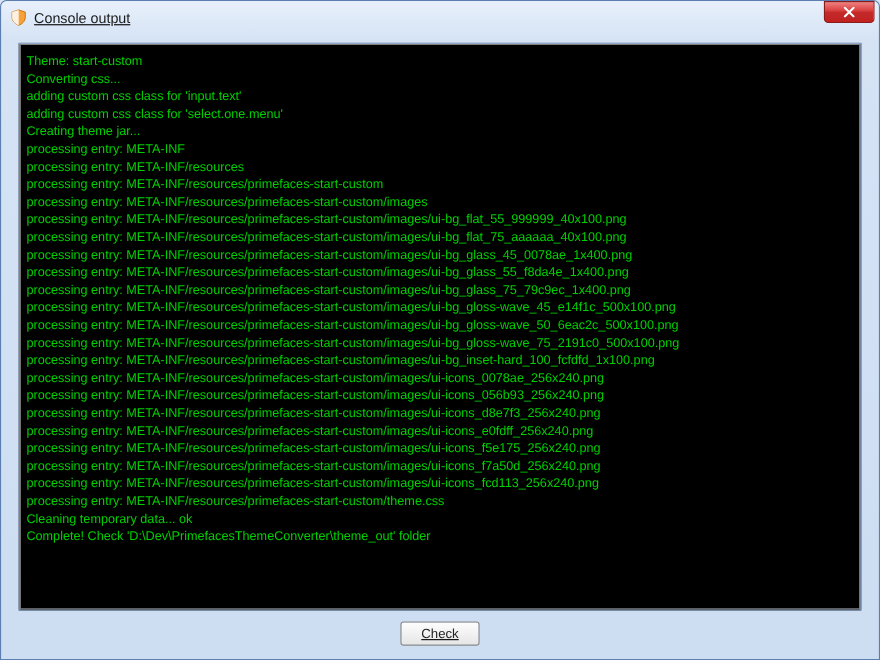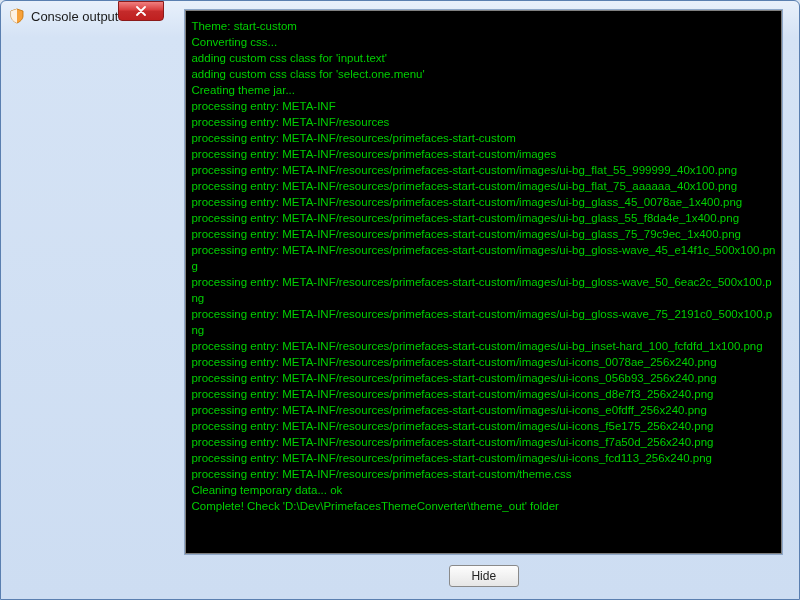--- a/index.html
+++ b/index.html
@@ -12,20 +12,22 @@
     overflow: hidden;
   }
   .window {
     width: 800px;
     height: 600px;
     background: linear-gradient(to bottom, #e8f0fb 0%, #d5e3f5 6%, #cdddf2 100%);
     border: 1px solid #5a7fb0;
     border-radius: 6px 6px 0 0;
     position: relative;
     display: flex;
+    flex-direction: column;
+    text-decoration: underline;
   }
   .titlebar {
     height: 30px;
     display: flex;
     align-items: center;
     padding: 0 4px 0 8px;
     font-size: 13px;
     color: #1a1a1a;
     position: relative;
   }
@@ -106,16 +108,16 @@
     <span class="title-text">Console output</span>
     <div class="close-btn">
       <svg width="12" height="10" viewBox="0 0 12 10">
         <path d="M2 1 L10 9 M10 1 L2 9" stroke="#fff" stroke-width="1.8" stroke-linecap="round"></path>
       </svg>
     </div>
   </div>
   <div class="client-area">
     <div class="console" id="console"><span class="console-line">Theme: start-custom</span><span class="console-line">Converting css...</span><span class="console-line">adding custom css class for 'input.text'</span><span class="console-line">adding custom css class for 'select.one.menu'</span><span class="console-line">Creating theme jar...</span><span class="console-line">processing entry: META-INF</span><span class="console-line">processing entry: META-INF/resources</span><span class="console-line">processing entry: META-INF/resources/primefaces-start-custom</span><span class="console-line">processing entry: META-INF/resources/primefaces-start-custom/images</span><span class="console-line">processing entry: META-INF/resources/primefaces-start-custom/images/ui-bg_flat_55_999999_40x100.png</span><span class="console-line">processing entry: META-INF/resources/primefaces-start-custom/images/ui-bg_flat_75_aaaaaa_40x100.png</span><span class="console-line">processing entry: META-INF/resources/primefaces-start-custom/images/ui-bg_glass_45_0078ae_1x400.png</span><span class="console-line">processing entry: META-INF/resources/primefaces-start-custom/images/ui-bg_glass_55_f8da4e_1x400.png</span><span class="console-line">processing entry: META-INF/resources/primefaces-start-custom/images/ui-bg_glass_75_79c9ec_1x400.png</span><span class="console-line">processing entry: META-INF/resources/primefaces-start-custom/images/ui-bg_gloss-wave_45_e14f1c_500x100.png</span><span class="console-line">processing entry: META-INF/resources/primefaces-start-custom/images/ui-bg_gloss-wave_50_6eac2c_500x100.png</span><span class="console-line">processing entry: META-INF/resources/primefaces-start-custom/images/ui-bg_gloss-wave_75_2191c0_500x100.png</span><span class="console-line">processing entry: META-INF/resources/primefaces-start-custom/images/ui-bg_inset-hard_100_fcfdfd_1x100.png</span><span class="console-line">processing entry: META-INF/resources/primefaces-start-custom/images/ui-icons_0078ae_256x240.png</span><span class="console-line">processing entry: META-INF/resources/primefaces-start-custom/images/ui-icons_056b93_256x240.png</span><span class="console-line">processing entry: META-INF/resources/primefaces-start-custom/images/ui-icons_d8e7f3_256x240.png</span><span class="console-line">processing entry: META-INF/resources/primefaces-start-custom/images/ui-icons_e0fdff_256x240.png</span><span class="console-line">processing entry: META-INF/resources/primefaces-start-custom/images/ui-icons_f5e175_256x240.png</span><span class="console-line">processing entry: META-INF/resources/primefaces-start-custom/images/ui-icons_f7a50d_256x240.png</span><span class="console-line">processing entry: META-INF/resources/primefaces-start-custom/images/ui-icons_fcd113_256x240.png</span><span class="console-line">processing entry: META-INF/resources/primefaces-start-custom/theme.css</span><span class="console-line">Cleaning temporary data... ok</span><span class="console-line">Complete! Check 'D:\Dev\PrimefacesThemeConverter\theme_out' folder</span></div>
     <div class="button-row">
-      <button class="hide-btn">Hide</button>
+      <button class="hide-btn">Check</button>
     </div>
   </div>
 </div>
 
 </body></html>

